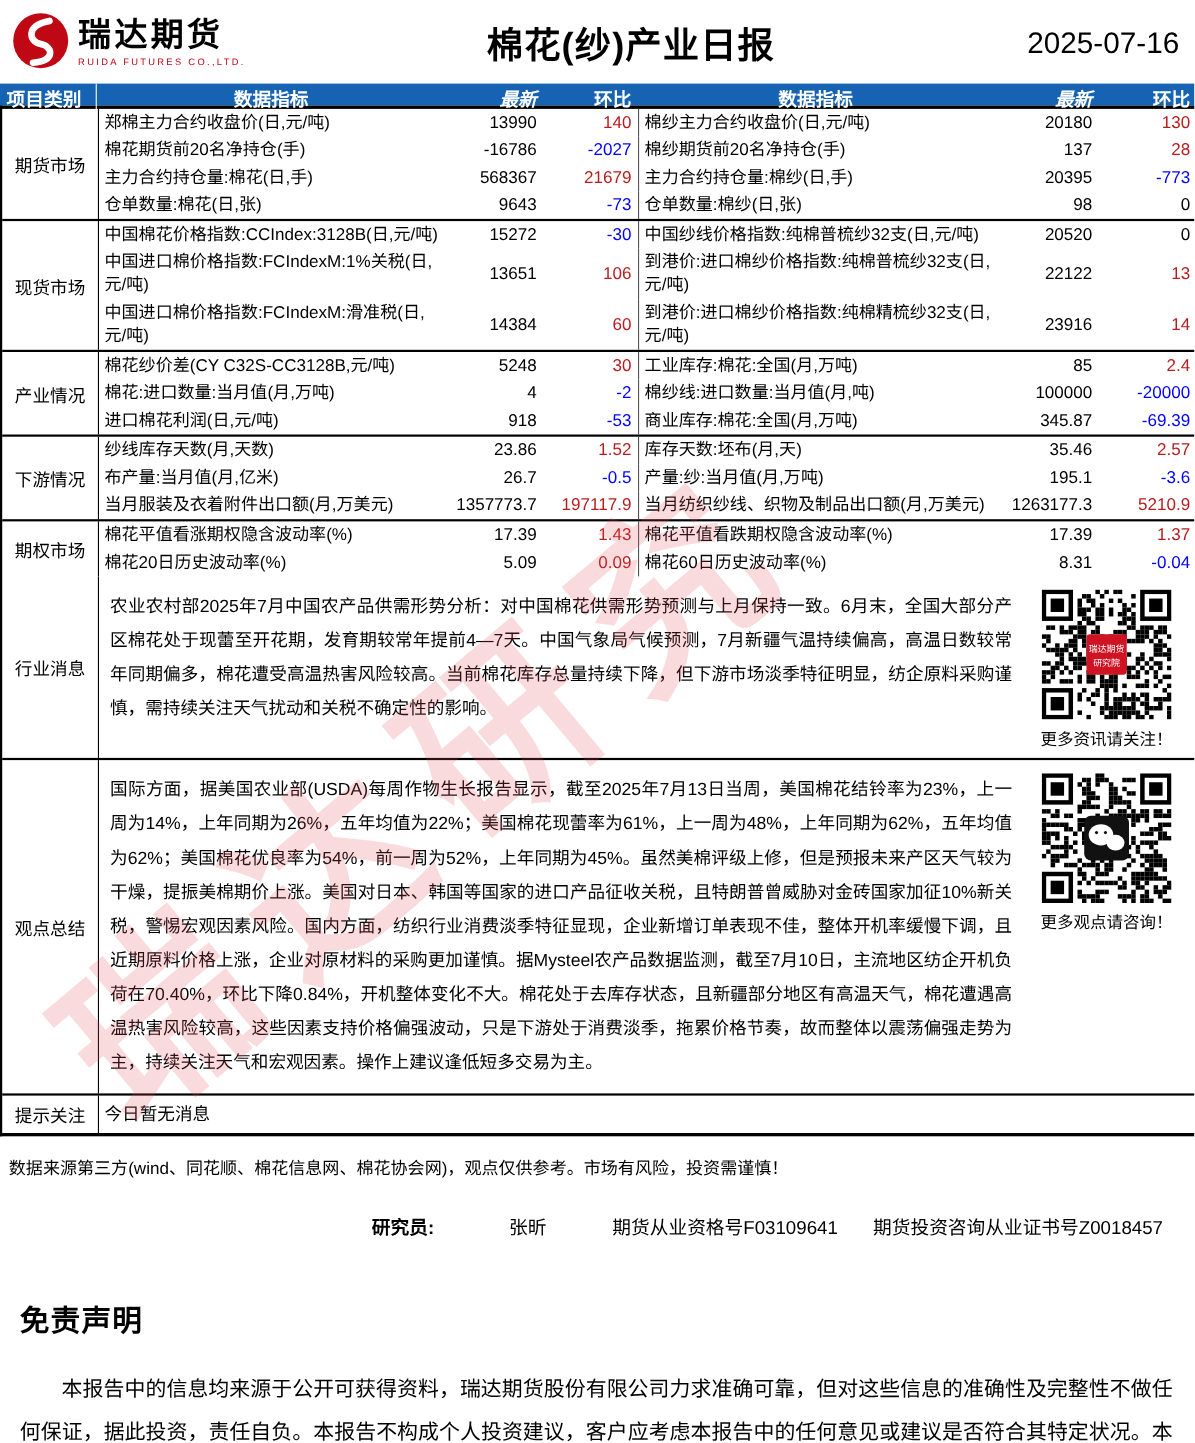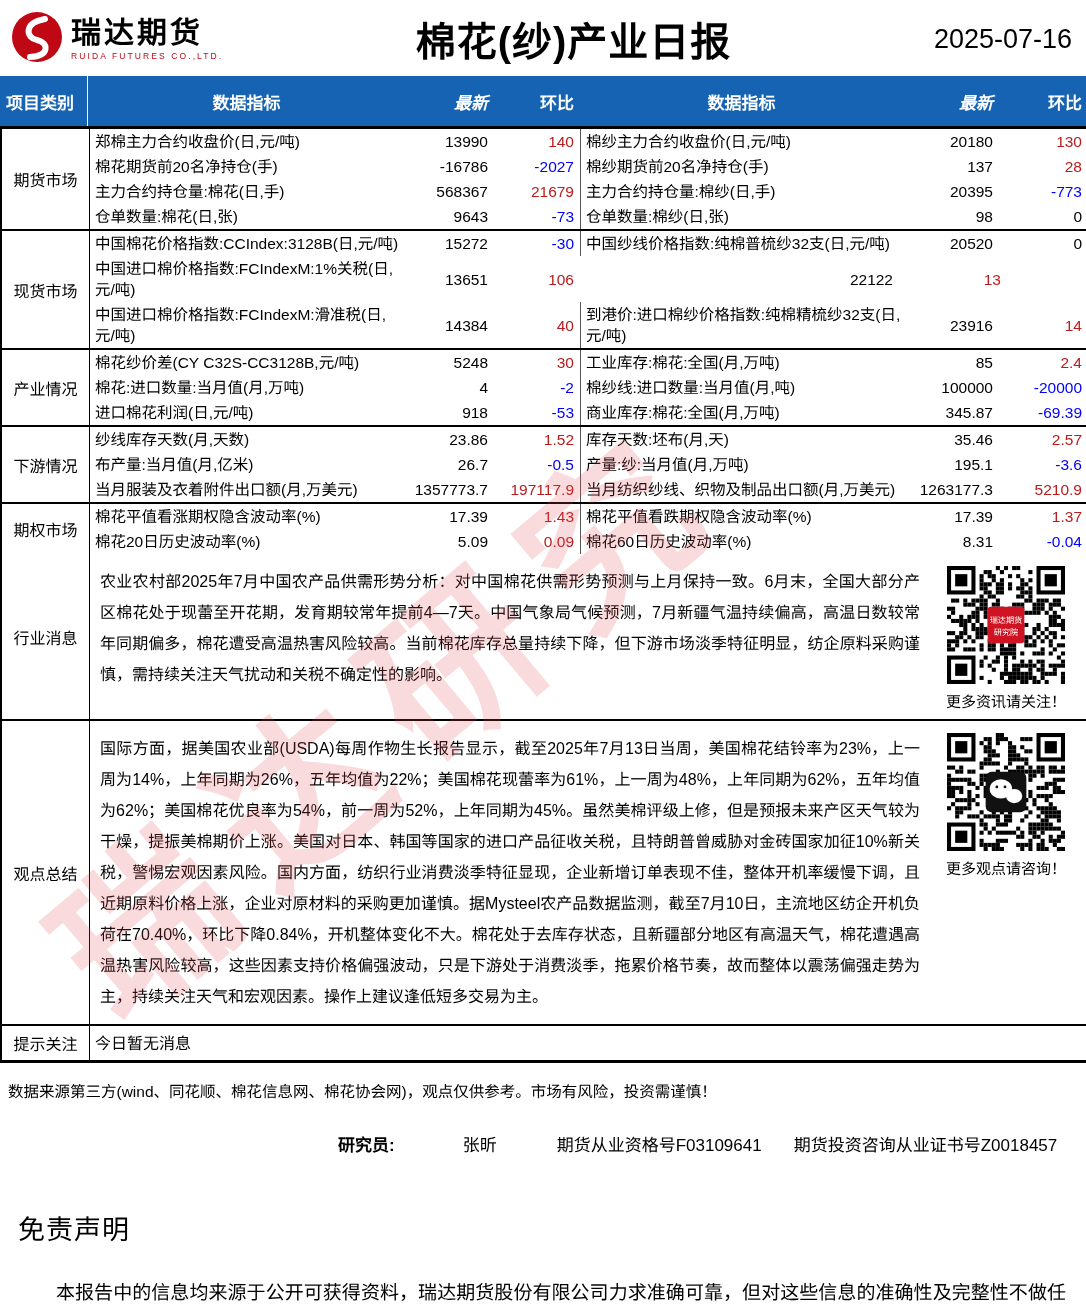--- a/index.html
+++ b/index.html
@@ -10,28 +10,28 @@
     color: #000;
   }
   .page { width:1086px; min-height:1312px; position:relative; background:#fff; overflow:hidden; }
 
   
   .header { display:flex; align-items:center; height:74px; padding:4px 14px 0 10px; }
   .brand { width:255px; display:flex; align-items:center; gap:7px; }
   .brand-txt { display:flex; flex-direction:column; line-height:1; }
   .brand-name { font-size:30px; font-weight:bold; letter-spacing:3px; }
   .brand-sub { font-size:8.5px; color:#c00714; letter-spacing:2.1px; margin-top:4px; }
-  .doc-title { flex:1; text-align:center; font-size:40px; font-weight:900; letter-spacing:1px; }
+  .doc-title { flex:1; text-align:center; font-size:33px; font-weight:900; letter-spacing:1px; }
   .doc-date { width:190px; text-align:right; font-size:27px; }
 
   
   .thead {
     display:grid; grid-template-columns:88px 317px 95px 78px 327px 100px 81px;
     background:#1563b2; color:#fff; font-weight:bold; font-size:17px;
-    height:50px; align-items:center; margin-top:2px;
+    height:20px; align-items:center; margin-top:2px;
   }
   .thead .h1 { padding-left:6px; border-right:1px solid #fff; align-self:stretch; display:flex; align-items:center; }
   .thead .hc { text-align:center; }
   .thead .hr { text-align:right; padding-right:12px;font-style:italic; }
   .thead .hr2 { text-align:right; padding-right:4px; }
 
   
   .table-body { border-top:3px solid #000; border-left:2px solid #000; border-bottom:3px solid #000; }
   .section { display:grid; grid-template-columns:88px 1fr; border-bottom:2.5px solid #000; }
   .section:last-child { border-bottom:none; }
@@ -63,21 +63,21 @@
 
   
   .footnote { padding:16px 8px 4px 8px; font-size:15.5px; }
   .researcher { display:flex; align-items:baseline; margin:26px 0 0 338px; font-size:17px; }
   .researcher .r-label { font-weight:bold; }
   .researcher .r-name { margin-left:68px; }
   .researcher .r-qual { margin-left:60px; }
   .researcher .r-cert { margin-left:32px; }
 
   .disclaimer { margin:52px 20px 0 18px; }
-  .disclaimer h2 { font-size:27px; font-weight:400; letter-spacing:1px; }
+  .disclaimer h2 { font-size:27px; font-weight:700; letter-spacing:1px; }
   .disclaimer p { margin-top:26px; font-size:19px; line-height:39px; text-indent:2em; text-align:justify; }
 
   
   .watermark {
     position:absolute; left:150px; top:820px;
     font-size:168px; font-weight:bold; letter-spacing:34px; white-space:nowrap;
     color:#e9505a; opacity:0.20;
     transform:rotate(-40deg); transform-origin:left bottom;
     pointer-events:none; z-index:40;
   }
@@ -164,27 +164,28 @@
               <div class="cell val">15272</div>
               <div class="cell delta neg">-30</div>
               <div class="cell label l2">中国纱线价格指数:纯棉普梳纱32支(日,元/吨)</div>
               <div class="cell val">20520</div>
               <div class="cell delta zero">0</div>
             </div>
             <div class="row">
               <div class="cell label l1">中国进口棉价格指数:FCIndexM:1%关税(日,元/吨)</div>
               <div class="cell val">13651</div>
               <div class="cell delta pos">106</div>
+              <div class="cell label l2">到港价:进口棉纱价格指数:纯棉普梳纱32支(日,元/吨)</div>
               <div class="cell val">22122</div>
               <div class="cell delta pos">13</div>
             </div>
             <div class="row">
               <div class="cell label l1">中国进口棉价格指数:FCIndexM:滑准税(日,元/吨)</div>
               <div class="cell val">14384</div>
-              <div class="cell delta pos">40</div>
+              <div class="cell delta pos">60</div>
               <div class="cell label l2">到港价:进口棉纱价格指数:纯棉精梳纱32支(日,元/吨)</div>
               <div class="cell val">23916</div>
               <div class="cell delta pos">14</div>
             </div>
           </div>
         </div>
         <div class="section">
           <div class="cat">产业情况</div>
           <div class="rows">
             <div class="row">

